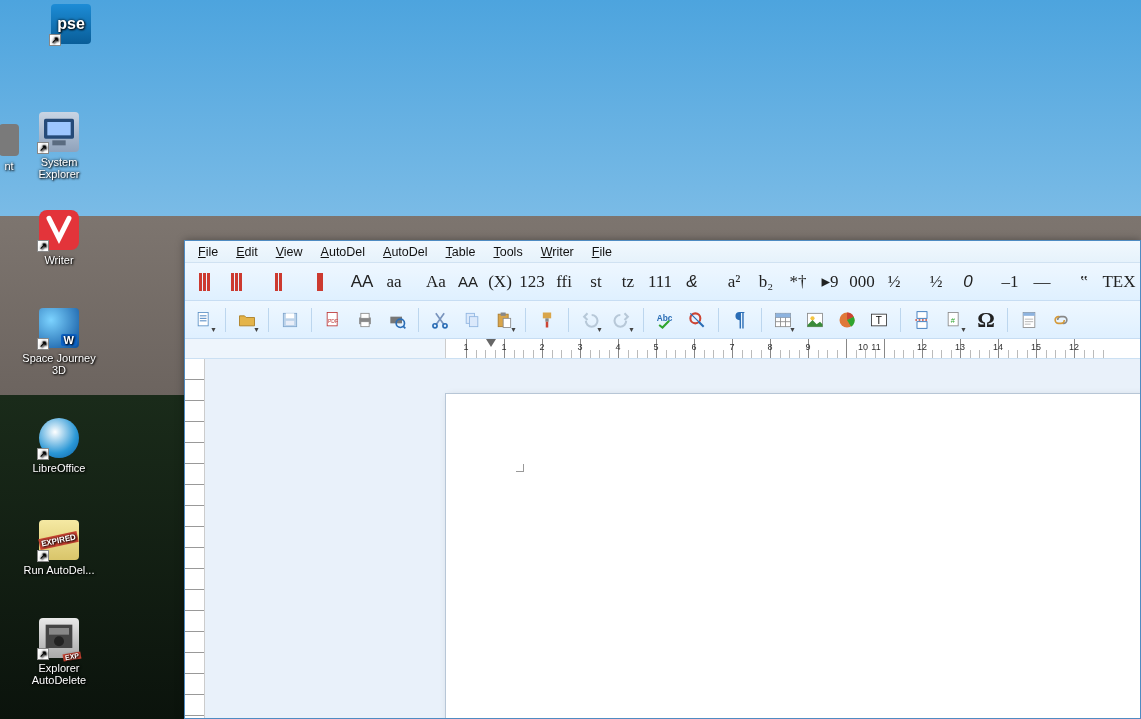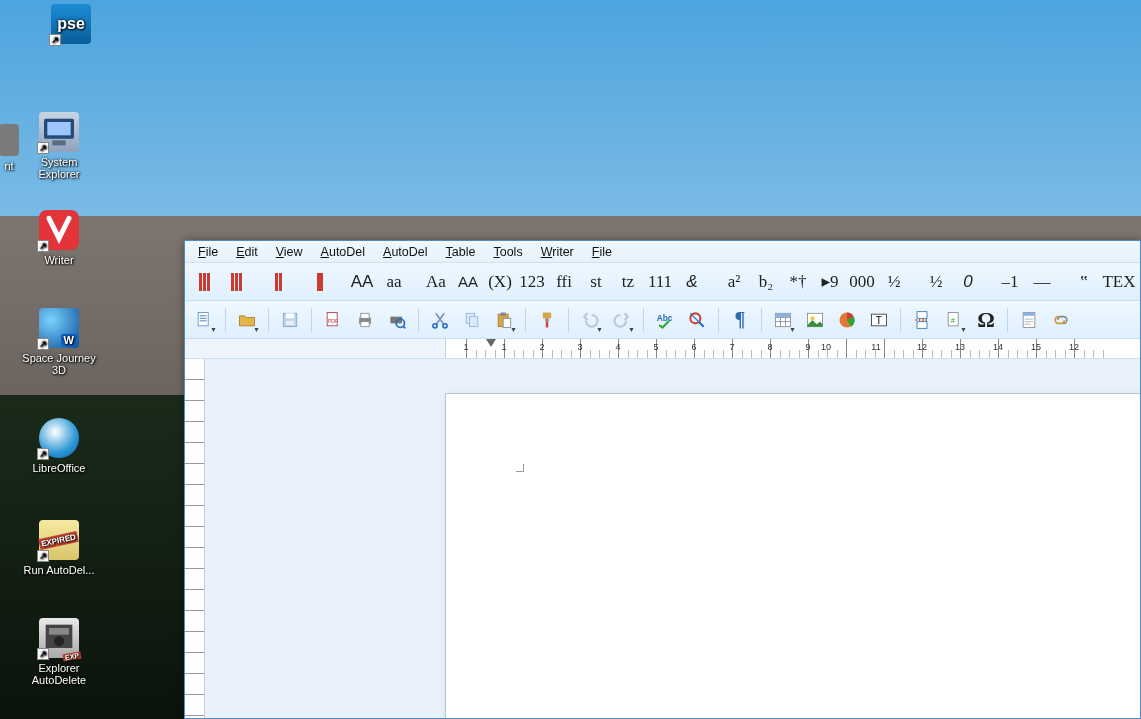--- a/index.html
+++ b/index.html
@@ -492,21 +492,21 @@
         <div class="num" style="left: 324px;">8</div>
         <div class="tick" style="left: 333.5px; height: 40%; top: 60%; border-color: rgb(187, 187, 187);"></div>
         <div class="tick" style="left: 343px; height: 40%; top: 60%; border-color: rgb(187, 187, 187);"></div>
         <div class="tick" style="left: 352.5px; height: 40%; top: 60%; border-color: rgb(187, 187, 187);"></div>
         <div class="tick" style="left: 362px;"></div>
         <div class="num" style="left: 362px;">9</div>
         <div class="tick" style="left: 371.5px; height: 40%; top: 60%; border-color: rgb(187, 187, 187);"></div>
         <div class="tick" style="left: 381px; height: 40%; top: 60%; border-color: rgb(187, 187, 187);"></div>
         <div class="tick" style="left: 390.5px; height: 40%; top: 60%; border-color: rgb(187, 187, 187);"></div>
         <div class="tick" style="left: 400px;"></div>
-        <div class="num" style="left: 380px;">10</div>
+        <div class="num" style="left: 417px;">10</div>
         <div class="tick" style="left: 409.5px; height: 40%; top: 60%; border-color: rgb(187, 187, 187);"></div>
         <div class="tick" style="left: 419px; height: 40%; top: 60%; border-color: rgb(187, 187, 187);"></div>
         <div class="tick" style="left: 428.5px; height: 40%; top: 60%; border-color: rgb(187, 187, 187);"></div>
         <div class="tick" style="left: 438px;"></div>
         <div class="num" style="left: 430px;">11</div>
         <div class="tick" style="left: 447.5px; height: 40%; top: 60%; border-color: rgb(187, 187, 187);"></div>
         <div class="tick" style="left: 457px; height: 40%; top: 60%; border-color: rgb(187, 187, 187);"></div>
         <div class="tick" style="left: 466.5px; height: 40%; top: 60%; border-color: rgb(187, 187, 187);"></div>
         <div class="tick" style="left: 476px;"></div>
         <div class="num" style="left: 476px;">12</div>

